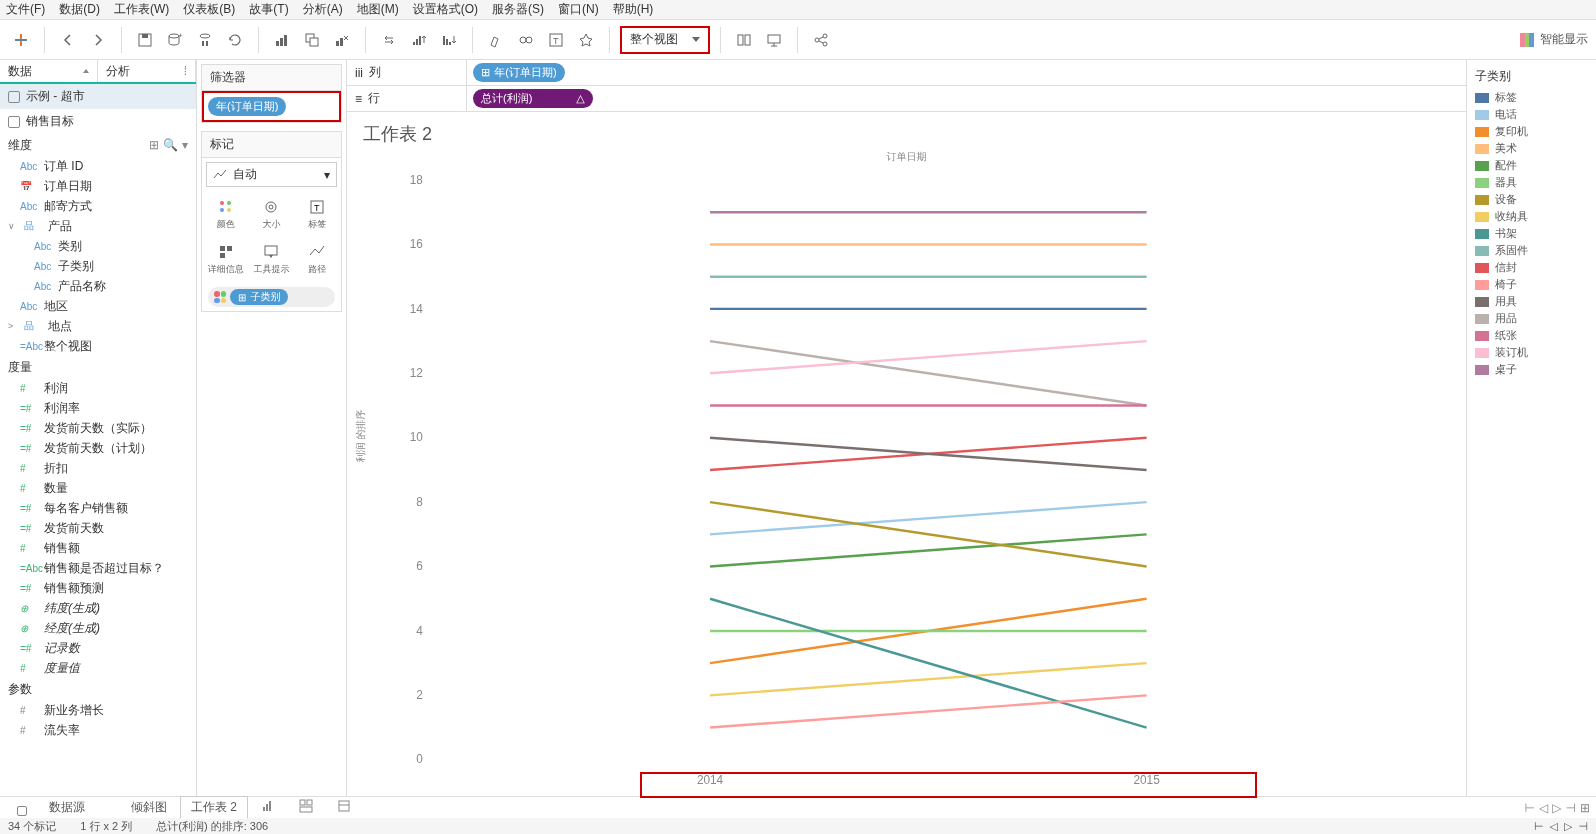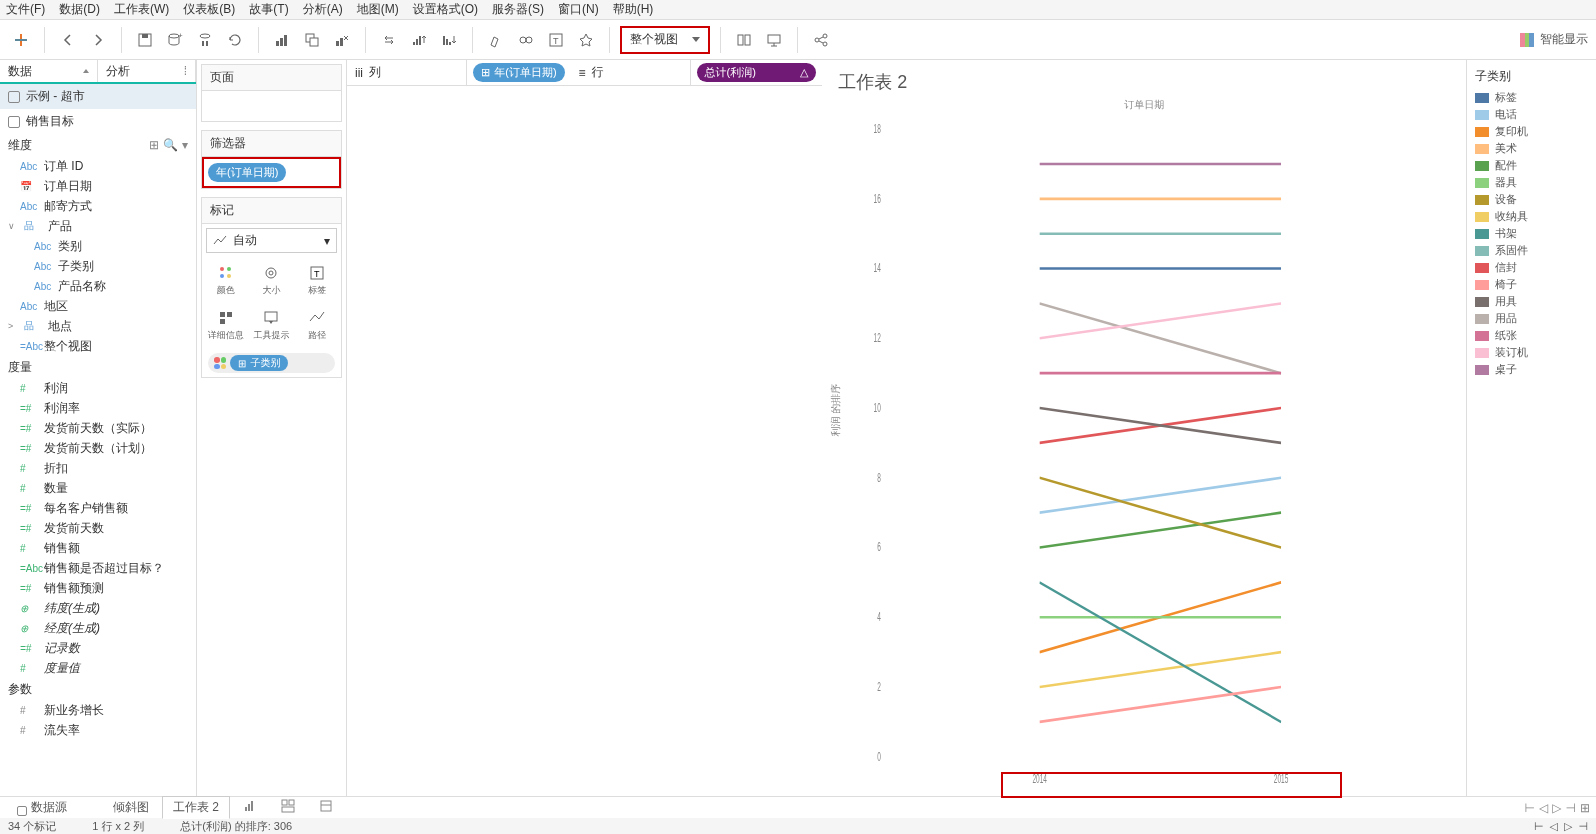--- a/index.html
+++ b/index.html
@@ -39,34 +39,34 @@
 .pill.blue{background:#4e9bd4;color:#fff}
 .pill.teal{background:#701a75;color:#fff}
 .marks-dd{border:1px solid #ccc;padding:3px 6px;display:flex;align-items:center;gap:6px;margin:4px}
 .marks-dd svg{width:14px;height:14px}
 .marks-grid{display:grid;grid-template-columns:repeat(3,1fr);gap:2px;padding:2px}
 .marks-cell{display:flex;flex-direction:column;align-items:center;justify-content:center;padding:4px 0;font-size:9px;color:#666;border:1px solid transparent}
 .marks-cell svg{width:18px;height:18px;margin-bottom:2px}
 .color-pill{display:flex;align-items:center;gap:4px;background:#eee;border-radius:10px;padding:2px 6px;margin:4px 6px}
 .color-pill .dots{width:12px;height:12px;display:grid;grid-template-columns:1fr 1fr;gap:1px}
 .color-pill .dots span{border-radius:50%}
-.center{flex:1;display:flex;}
+.center{flex:1;display:flex;flex-direction:column}
 .shelf-row{display:flex;align-items:center;border-bottom:1px solid #ddd;height:26px}
 .shelf-lbl{width:120px;padding:0 8px;display:flex;align-items:center;gap:6px;border-right:1px solid #ddd;height:100%}
 .shelf-content{flex:1;padding:0 6px;display:flex;align-items:center;gap:4px}
 .viz{flex:1;padding:8px;position:relative}
 .viz-title{font-size:18px;color:#555;font-weight:300;margin:2px 0 4px 8px}
 .legend{width:130px;border-left:1px solid #ddd;padding:4px}
 .legend-title{padding:4px;font-size:12px}
 .legend-item{display:flex;align-items:center;gap:6px;padding:1px 4px;font-size:11px;color:#555}
 .legend-sw{width:14px;height:10px}
 .bottom-tabs{display:flex;align-items:center;border-top:1px solid #ddd;height:22px;padding:0 6px;gap:2px}
 .btab{padding:2px 10px;border:1px solid transparent;color:#555}
 .btab.active{border:1px solid #ccc;border-bottom-color:#fff;background:#fff}
-.status{display:flex;align-items:center;height:16px;padding:0 8px;gap:36px;font-size:11px;color:#555;background:#f5f5f5}
+.status{display:flex;align-items:center;height:16px;padding:0 8px;gap:24px;font-size:11px;color:#555;background:#f5f5f5}
 .status .right-ico{margin-left:auto;display:flex;gap:6px}
 .chart-wrap{position:relative;height:calc(100% - 40px);margin-left:30px;margin-right:10px}
 .y-axis-title{position:absolute;left:-24px;top:50%;transform:rotate(-90deg) translateX(50%);transform-origin:left;font-size:10px;color:#888;white-space:nowrap}
 .x-axis-title{text-align:center;font-size:10px;color:#888;margin-bottom:4px}
 .red-box{border:2px solid #c00;position:absolute}
 svg.chart{width:100%;height:100%}
 .small-ico{width:14px;height:14px;display:inline-block}
 </style>
 </head>
 <body>
@@ -376,24 +376,20 @@
           <span>新业务增长</span>
         </div>
         <div class="field param">
           <span class="ico" style="color:#888">#</span>
           <span>流失率</span>
         </div>
       </div>
   </div>
 
   <div class="shelf-col">
-    <div class="card">
-      <div class="card-title">页面</div>
-      <div class="card-body"></div>
-    </div>
     <div class="card">
       <div class="card-title">筛选器</div>
       <div class="card-body" style="outline:2px solid #c00;outline-offset:-2px">
         <span class="pill blue">年(订单日期)</span>
       </div>
     </div>
     <div class="card">
       <div class="card-title">标记</div>
       <div class="marks-dd">
         <svg viewBox="0 0 14 14">
@@ -598,21 +594,21 @@
         </div>
         <div class="legend-item">
           <span class="legend-sw" style="background:#b07aa1"></span>
           <span>桌子</span>
         </div>
       </div>
   </div>
 </div>
 
 <div class="bottom-tabs">
-  <div class="btab" style="display:flex;gap:4px;align-items:flex-end">
+  <div class="btab" style="display:flex;gap:22px;align-items:flex-end">
       <span class="ds-ico" style="width:10px;height:10px"></span>
       <span>数据源</span>
     </div>
   <div style="flex:0 0 20px"></div>
   <div class="btab">倾斜图</div>
   <div class="btab active">工作表 2</div>
   <div class="btab"><svg class="small-ico" viewBox="0 0 14 14">
         <rect x="2" y="8" width="2" height="4" fill="#888"></rect>
         <rect x="5" y="5" width="2" height="7" fill="#888"></rect>
         <rect x="8" y="2" width="2" height="10" fill="#888"></rect>

